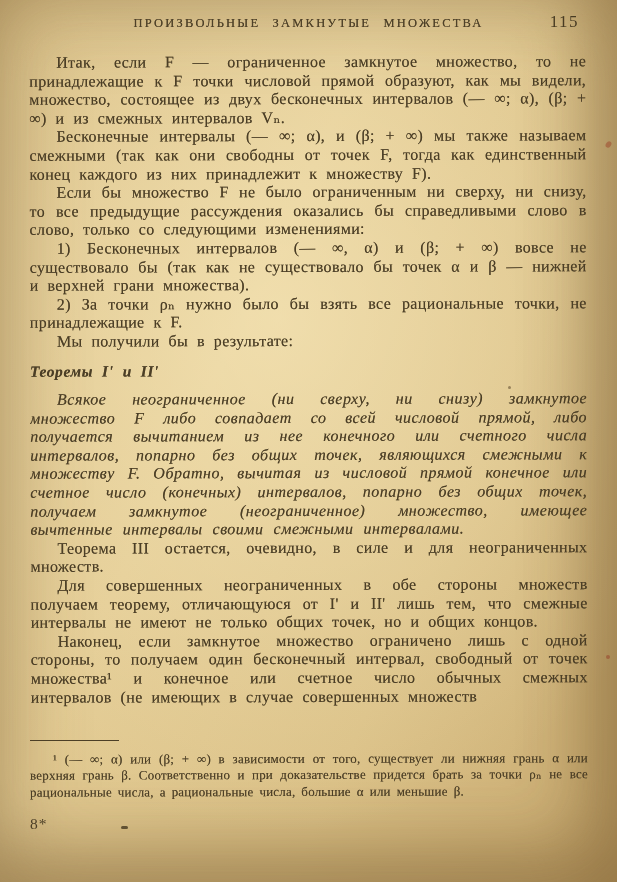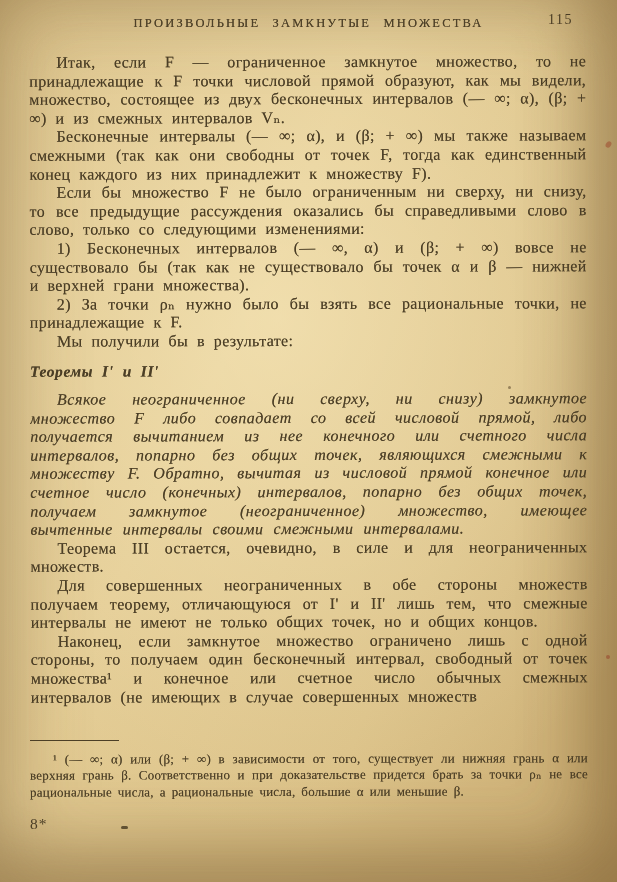--- a/index.html
+++ b/index.html
@@ -27,22 +27,22 @@
     text-align: center;
     font-size: 12.5px;
     letter-spacing: 2.2px;
     word-spacing: 7px;
     color: #4e4129;
     text-shadow: 0 0 0.6px rgba(70, 56, 30, 0.75);
   }
 
   .page-number {
     position: absolute;
-    top: 12px; right: 44px;
-    font-size: 14px;
+    top: 12px; right: 38px;
+    font-size: 17px;
     letter-spacing: 1.5px;
     color: #483b23;
   }
 
   .body-text {
     position: absolute;
     top: 53px; left: 30px;
     width: 557px;
     max-height: 684px;
     overflow: hidden;

